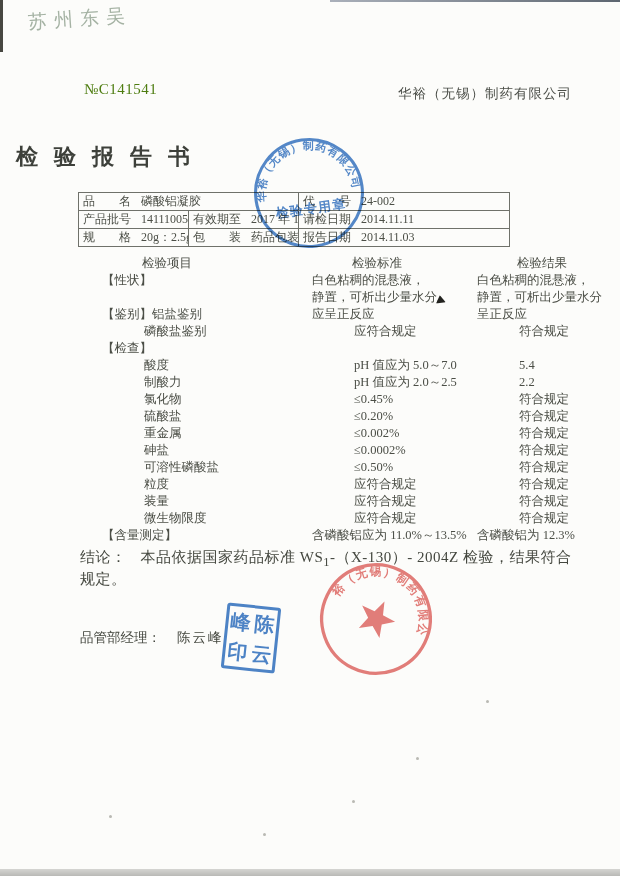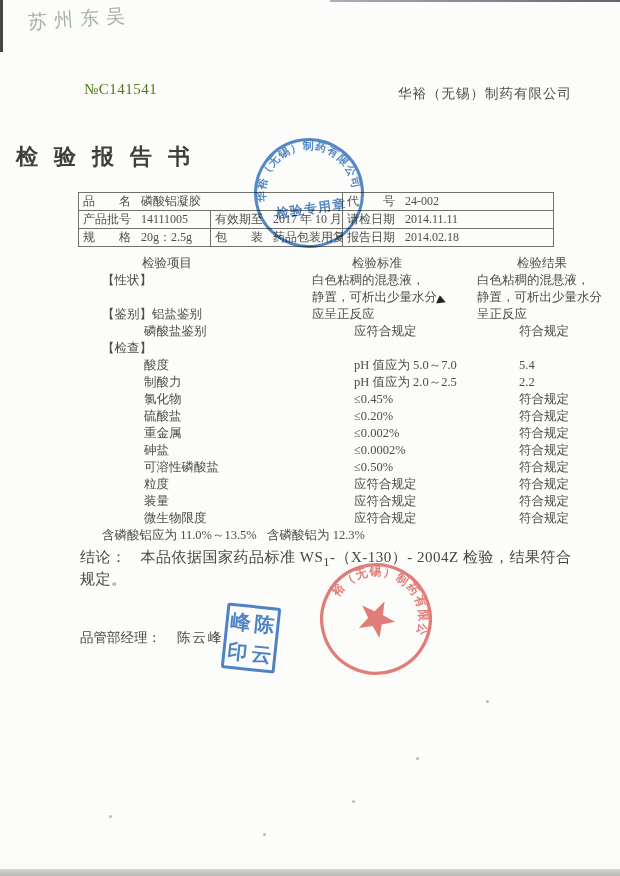--- a/index.html
+++ b/index.html
@@ -25,21 +25,21 @@
     opacity:.85;
   }
   .doc-no{position:absolute;left:84px;top:81px;font-size:15px;color:#4d7c0f;letter-spacing:.5px;}
   .company{position:absolute;left:398px;top:85px;font-size:13.5px;color:#4b4e48;letter-spacing:1px;}
   .title{
     position:absolute;left:0;top:142px;width:620px;
     font-size:22px;color:#3d403a;letter-spacing:16px;text-indent:16px;font-weight:bold;
   }
 
   table.info{
-    position:absolute;left:78px;top:192px;width:476px;border-collapse:collapse;
+    position:absolute;left:78px;top:192px;width:432px;border-collapse:collapse;
     font-size:12px;color:#4b4e46;table-layout:fixed;
   }
   table.info td{border:1px solid #6f716a;padding:0 4px;height:15px;white-space:nowrap;overflow:hidden;}
   .cell{display:flex;align-items:center;}
   .cell .lab{flex:0 0 auto;}
   .cell .val{padding-left:10px;}
   .w1{width:146px;margin-top:8px;} .w2{width:156px;} .w3{width:202px;}
 
   .results{position:absolute;left:80px;top:255px;width:520px;font-size:12.5px;line-height:17px;color:#4b4e46;margin-left:22px;}
   .r-row{display:flex;align-items:flex-start;}
@@ -126,21 +126,21 @@
           </td>
       <td class="w2">
             <div class="cell">
         <span class="lab">包　　装</span>
         <span class="val">药品包装用复合膜</span>
       </div>
           </td>
       <td class="w3">
             <div class="cell">
         <span class="lab">报告日期</span>
-        <span class="val">2014.02.18</span>
+        <span class="val">2014.11.03</span>
       </div>
           </td>
     </tr>
   </tbody>
     </table>
 
   <div class="results">
     <div class="r-row hd">
       <div class="c-item">检验项目</div>
       <div class="c-std">检验标准</div>
@@ -212,20 +212,21 @@
       <div class="c-item ind">装量</div>
       <div class="c-std">应符合规定</div>
       <div class="c-res">符合规定</div>
     </div>
     <div class="r-row">
       <div class="c-item ind">微生物限度</div>
       <div class="c-std">应符合规定</div>
       <div class="c-res">符合规定</div>
     </div>
     <div class="r-row">
+      <div class="c-item">【含量测定】</div>
       <div class="c-std">含磷酸铝应为 11.0%～13.5%</div>
       <div class="c-res">含磷酸铝为 12.3%</div>
     </div>
   </div>
 
   <div class="ink-blot"></div>
 
   <div class="conclusion">
     <span>结论：</span><span class="gap"></span><span>本品依据国家药品标准 WS</span><sub>1</sub><span>-（X-130）- 2004Z 检验，结果符合规定。</span>
   </div>

